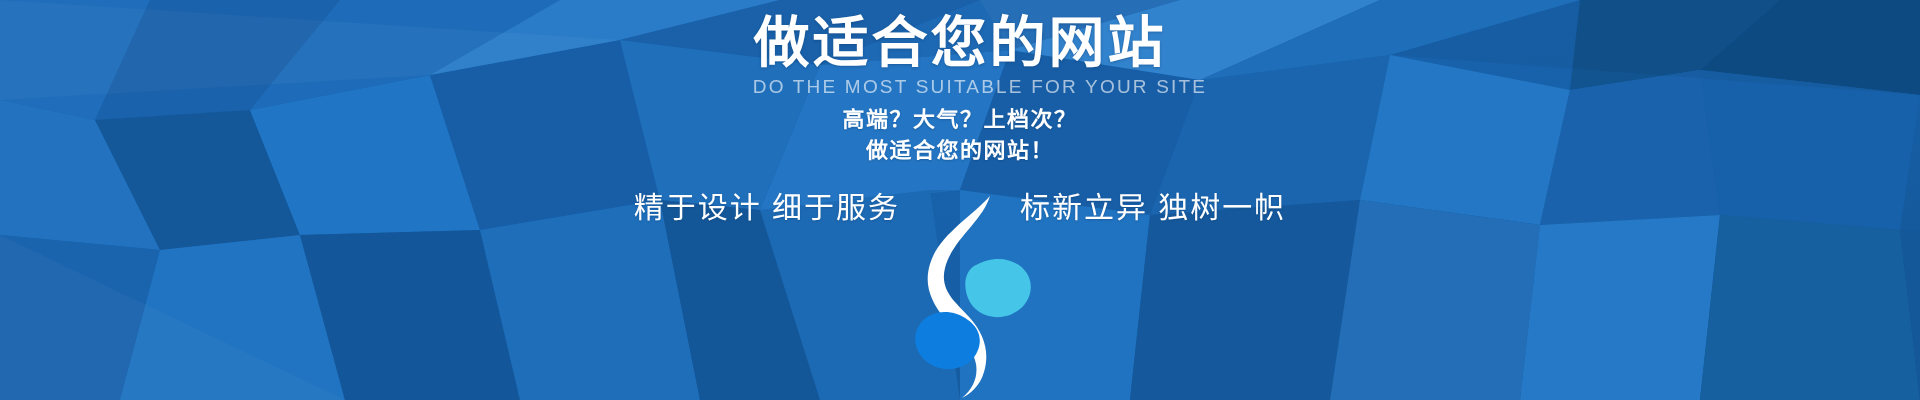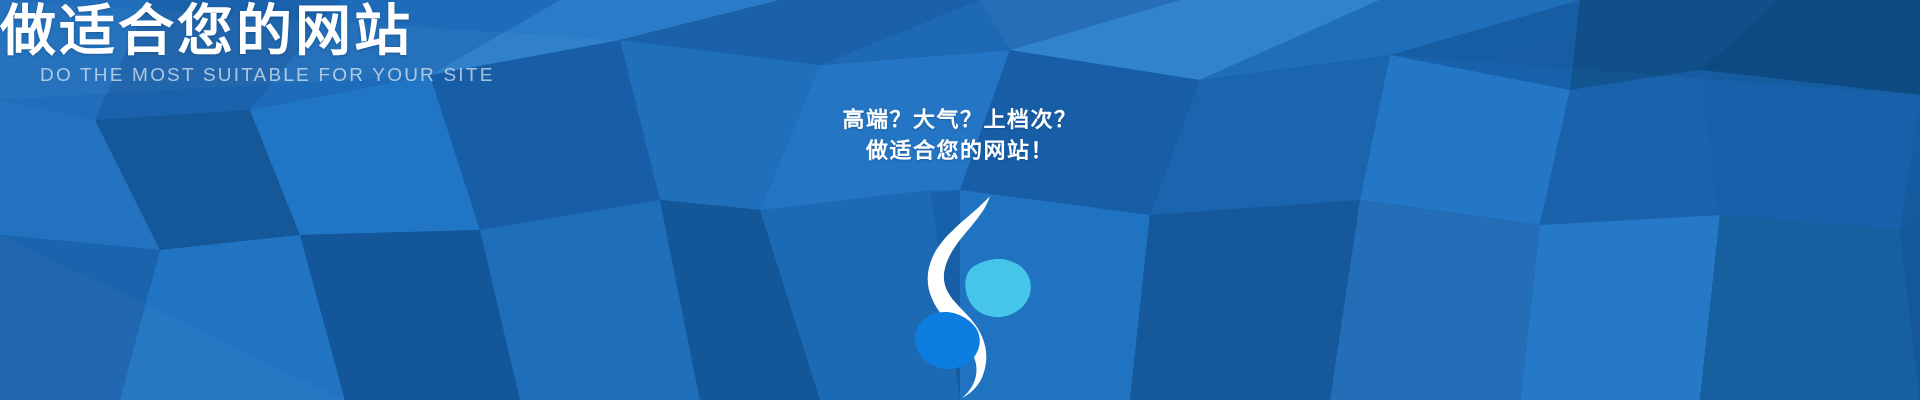--- a/index.html
+++ b/index.html
@@ -26,24 +26,24 @@
   }
   .content {
     position: absolute;
     inset: 0;
     z-index: 5;
   }
 
   
   .headline-wrap {
     position: absolute;
-    top: 0;
+    top: 12px;
     left: 0;
     width: 1920px;
-    text-align: left;
+    text-align: center;
   }
   .headline {
     font-size: 56px;
     line-height: 62px;
     font-weight: 700;
     color: #ffffff;
     letter-spacing: 3px;
     text-shadow: 0 1px 3px rgba(8,48,92,0.35);
     white-space: nowrap;
   }
@@ -178,20 +178,25 @@
     <div class="headline-wrap">
       <div class="headline">做适合您的网站</div>
       <div class="headline-en">DO THE MOST SUITABLE FOR YOUR SITE</div>
     </div>
 
     <div class="slogan-wrap">
       <div class="slogan-line">高端？大气？上档次？</div>
       <div class="slogan-line">做适合您的网站！</div>
     </div>
 
+    <div class="tagline-row">
+      <div class="tagline tagline-left">精于设计 细于服务</div>
+      <div class="logo-gap"></div>
+      <div class="tagline tagline-right">标新立异 独树一帜</div>
+    </div>
 
     <svg id="logo-mark" viewBox="0 0 130 208" xmlns="http://www.w3.org/2000/svg">
 
       <path d="M78,4
                C70,30 40,48 33,76
                C27,100 46,112 58,126
                C72,142 78,160 72,180
                C68,194 58,202 50,206
                C62,196 66,184 64,172
                C61,154 44,142 32,126

